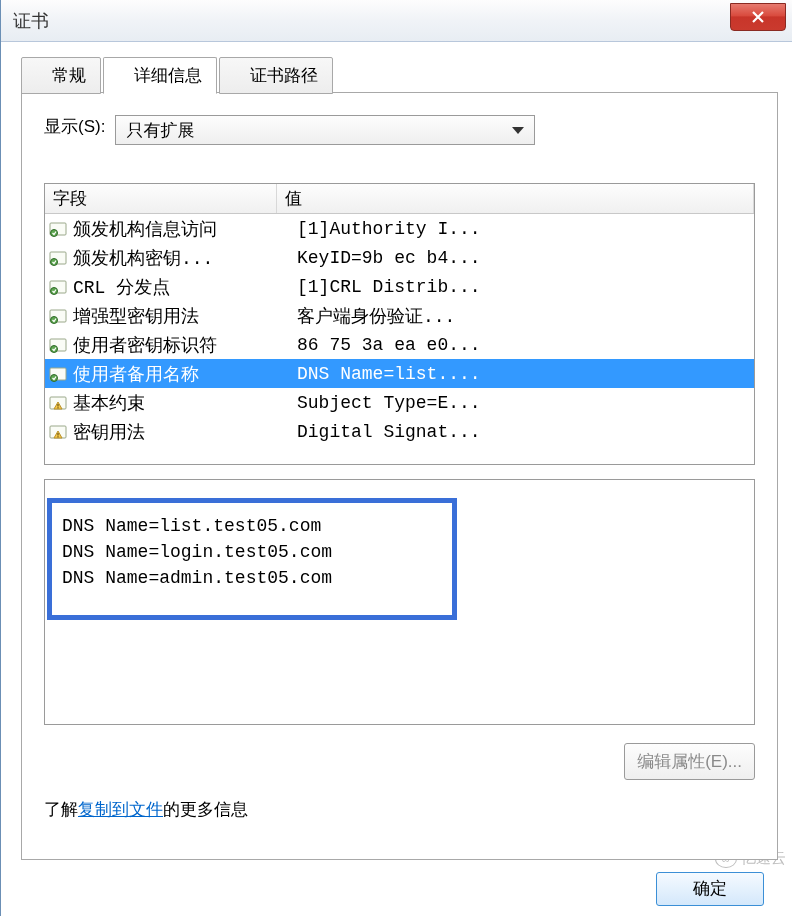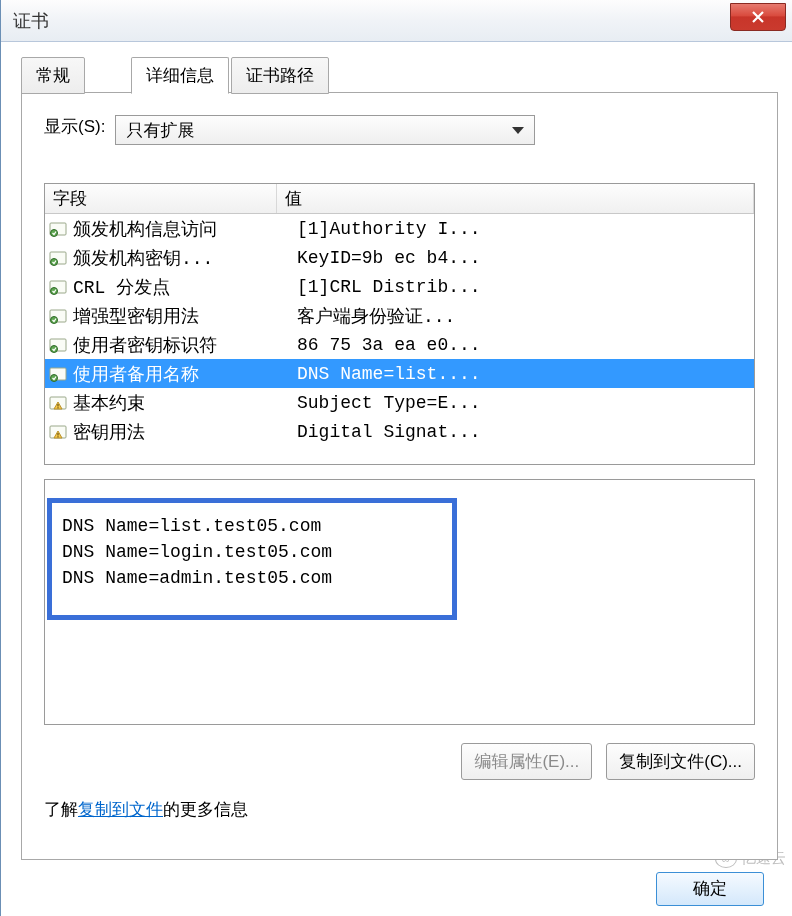--- a/index.html
+++ b/index.html
@@ -57,35 +57,34 @@
       padding: 14px 14px 0 20px;
       display: flex;
       flex-direction: column;
     }
     .tabs {
       display: flex;
       position: relative;
       z-index: 2;
     }
     .tab {
-      padding: 6px 14px 6px 14px;
+      padding: 6px 14px 6px 30px;
       border: 1px solid #a8a8a8;
       background: linear-gradient(to bottom, #f7f7f7, #ededed);
       margin-right: 2px;
       border-radius: 2px 2px 0 0;
       cursor: pointer;
       font-size: 17px;
       position: relative;
       top: 1px;
     }
     .tab.active {
       background: #fff;
       border-bottom: 1px solid #fff;
       z-index: 3;
-      margin-left: 44px;
     }
     .tab-body {
       border: 1px solid #a8a8a8;
       flex: 1;
       background: #fff;
       padding: 22px 22px 18px 22px;
       display: flex;
       flex-direction: column;
       position: relative;
       z-index: 1;
@@ -395,21 +394,20 @@
       <div class="detail-box">
         <div class="detail-highlight" id="detail-lines">
             <div>DNS Name=list.test05.com</div>
             <div>DNS Name=login.test05.com</div>
             <div>DNS Name=admin.test05.com</div>
           </div>
       </div>
 
       <div class="button-row">
         <button class="btn" disabled="">编辑属性(E)...</button>
-        <button class="btn">复制到文件(C)...</button>
       </div>
 
       <div class="info-line">
         <span>了解</span><a class="info-link">复制到文件</a><span>的更多信息</span>
       </div>
 
     </div>
 
     <div class="footer">
       <button class="ok-btn">确定</button>

